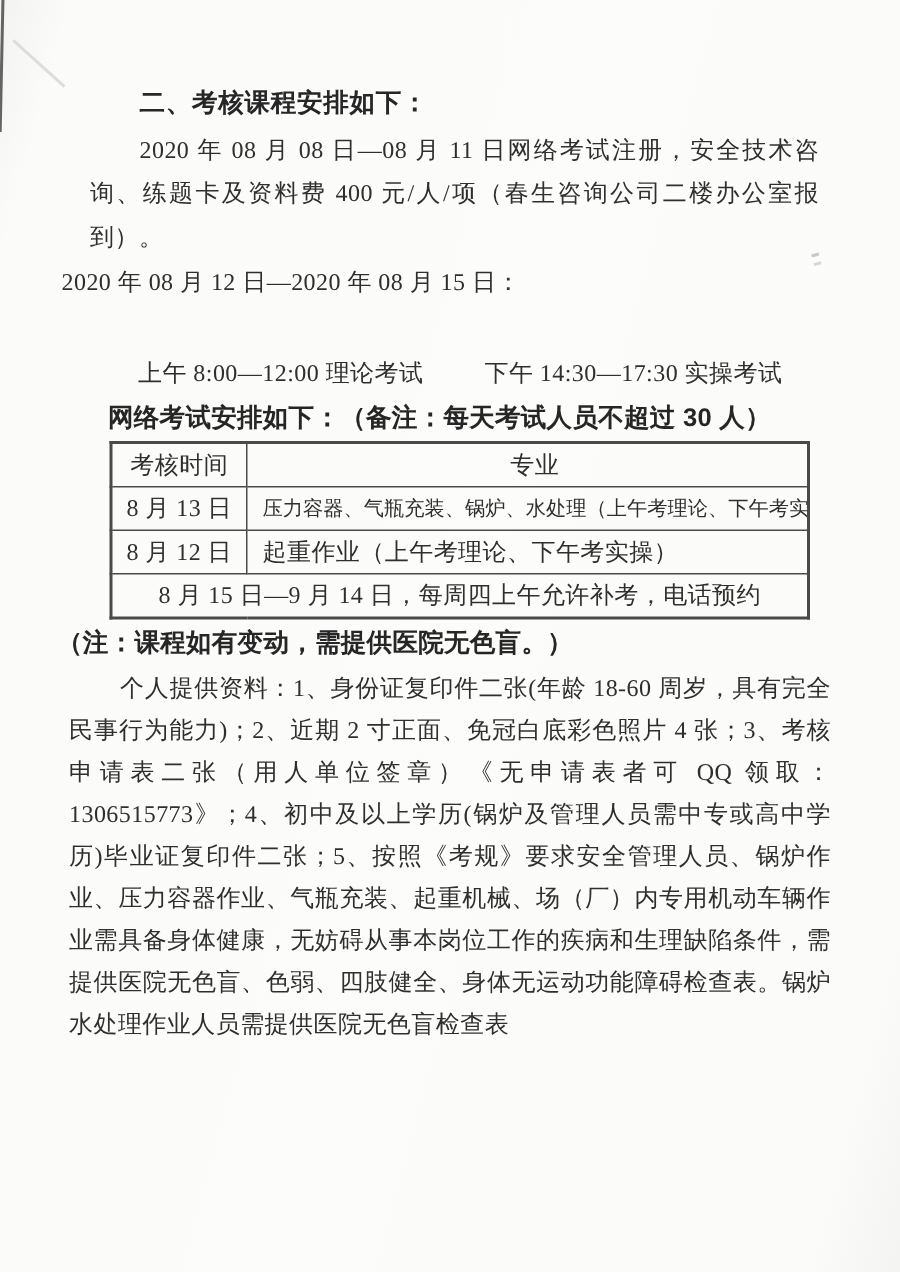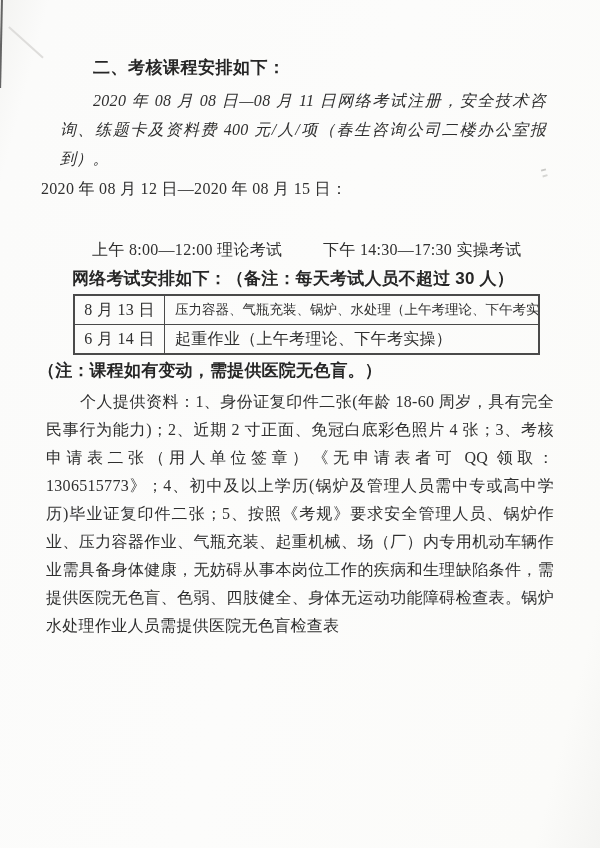--- a/index.html
+++ b/index.html
@@ -25,26 +25,26 @@
   .speck{
     position:absolute;left:541px;top:169px;width:5px;height:2px;
     background:#c9c9c6;transform:rotate(-15deg);box-shadow:0 6px 0 #d6d6d3;
   }
   .content{position:absolute;left:0;top:0;width:600px;}
   .h2{
     font-family:"Liberation Sans","DejaVu Sans",sans-serif;
     font-weight:bold;font-size:17px;line-height:22px;color:#262626;
     letter-spacing:.5px;
   }
-  .h2.s2{margin:58px 0 0 93px;font-family:Liberation Mono, monospace;}
+  .h2.s2{margin:58px 0 0 93px;}
   .h2.s4{margin:4px 0 0 84px;}
   .para{
     font-size:16px;line-height:29px;text-align:justify;letter-spacing:.3px;
   }
-  .para.p1{margin:6px 0 0 60px;width:486px;text-indent:33px;font-style:italic;}
+  .para.p1{margin:6px 0 0 60px;width:486px;text-indent:33px;}
   .line{font-size:16px;line-height:29px;letter-spacing:.3px;}
   .dates{margin:1px 0 0 41px;}
   .sessions{margin:0 0 0 92px;width:470px;}
   .sessions .am{display:inline-block;width:231px;margin-top:32px;}
   .intro{
     margin:3px 0 0 72px;
     font-family:"Liberation Sans","DejaVu Sans",sans-serif;
     font-weight:bold;font-size:17px;line-height:24px;color:#262626;letter-spacing:.2px;
   }
   table.sched{
@@ -87,27 +87,34 @@
     <div class="line dates">2020 年 08 月 12 日—2020 年 08 月 15 日：</div>
 
     <div class="line sessions">
       <span class="am">上午 8:00—12:00 理论考试</span><span class="pm">下午 14:30—17:30 实操考试</span>
     </div>
 
     <div class="intro">网络考试安排如下：（备注：每天考试人员不超过 30 人）</div>
 
     <table class="sched">
       <tbody>
+          <tr>
+        <th class="c-date">考核时间</th>
+        <th class="c-subj" style="text-align:center;">专业</th>
+      </tr>
       <tr class="small">
         <td class="c-date">8 月 13 日</td>
         <td class="c-subj">压力容器、气瓶充装、锅炉、水处理（上午考理论、下午考实操）</td>
       </tr>
       <tr>
-        <td class="c-date">6 月 14 日</td>
+        <td class="c-date">8 月 12 日</td>
         <td class="c-subj">起重作业（上午考理论、下午考实操）</td>
+      </tr>
+      <tr>
+        <td class="foot" colspan="2">8 月 15 日—9 月 14 日，每周四上午允许补考，电话预约</td>
       </tr>
     </tbody>
       </table>
 
     <div class="note">（注：课程如有变动，需提供医院无色盲。）</div>
 
 
 
     <p class="para materials">个人提供资料：1、身份证复印件二张(年龄 18-60 周岁，具有完全民事行为能力)；2、近期 2 寸正面、免冠白底彩色照片 4 张；3、考核申请表二张（用人单位签章）《无申请表者可 QQ 领取：1306515773》；4、初中及以上学历(锅炉及管理人员需中专或高中学历)毕业证复印件二张；5、按照《考规》要求安全管理人员、锅炉作业、压力容器作业、气瓶充装、起重机械、场（厂）内专用机动车辆作业需具备身体健康，无妨碍从事本岗位工作的疾病和生理缺陷条件，需提供医院无色盲、色弱、四肢健全、身体无运动功能障碍检查表。锅炉水处理作业人员需提供医院无色盲检查表</p>
 

